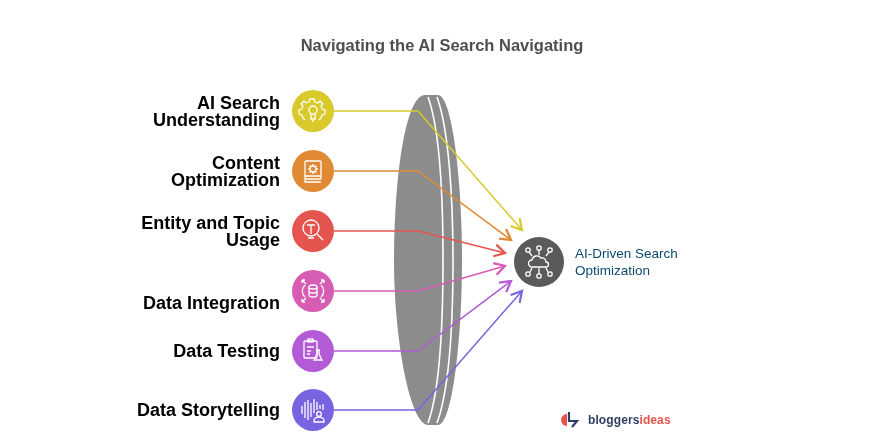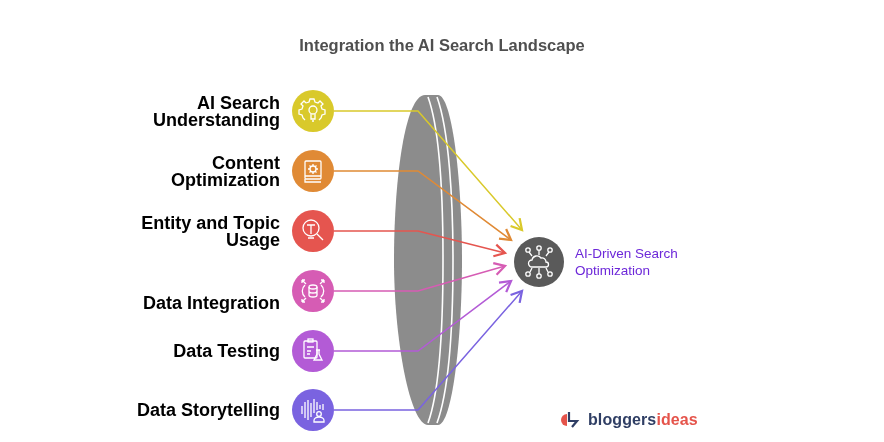--- a/index.html
+++ b/index.html
@@ -1,29 +1,29 @@
 <!DOCTYPE html>
 <html><head>
 <meta charset="utf-8">
 <style>
   html, body { margin: 0; padding: 0; background: #ffffff; }
   body { width: 884px; height: 442px; position: relative; overflow: hidden; font-family: "Liberation Sans", sans-serif; }
   .title { position: absolute; left: 0; width: 884px; top: 36px; text-align: center; font-size: 16.5px; font-weight: bold; color: #4f4f4f; }
   .label { position: absolute; right: 604px; text-align: right; font-size: 18px; line-height: 17px; color: #000000; width: 170px; font-weight: bold; }
-  .hub-label { position: absolute; left: 575px; top: 245px; font-size: 13.5px; line-height: 17px; color: #6d28d9; width: 160px; }
+  .hub-label { position: absolute; left: 575px; top: 245px; font-size: 13.5px; line-height: 17px; color: #0c4a6e; width: 160px; }
   svg.main { position: absolute; left: 0; top: 0; }
   .logo { position: absolute; left: 561px; top: 411px; height: 18px; display: flex; align-items: center; }
-  .logo-text { font-size: 16px; font-weight: bold; margin-left: 5px; letter-spacing: 0.1px; }
+  .logo-text { font-size: 12px; font-weight: bold; margin-left: 5px; letter-spacing: 0.1px; }
   .logo-a { color: #2f3e64; }
   .logo-b { color: #e5544b; }
 </style>
 </head>
 <body>
 
-<div class="title">Integration the AI Search Landscape</div>
+<div class="title">Navigating the AI Search Navigating</div>
 
 <svg class="main" width="884" height="442" viewBox="0 0 884 442">
   <defs>
     <marker id="arr-y" markerWidth="10" markerHeight="10" refX="8" refY="5" orient="auto">
         <path d="M1,1 L8,5 L1,9" fill="none" stroke="#d9c92b" stroke-width="1.5"></path>
       </marker>
     <marker id="arr-o" markerWidth="10" markerHeight="10" refX="8" refY="5" orient="auto">
         <path d="M1,1 L8,5 L1,9" fill="none" stroke="#e08a35" stroke-width="1.5"></path>
       </marker>
     <marker id="arr-r" markerWidth="10" markerHeight="10" refX="8" refY="5" orient="auto">

